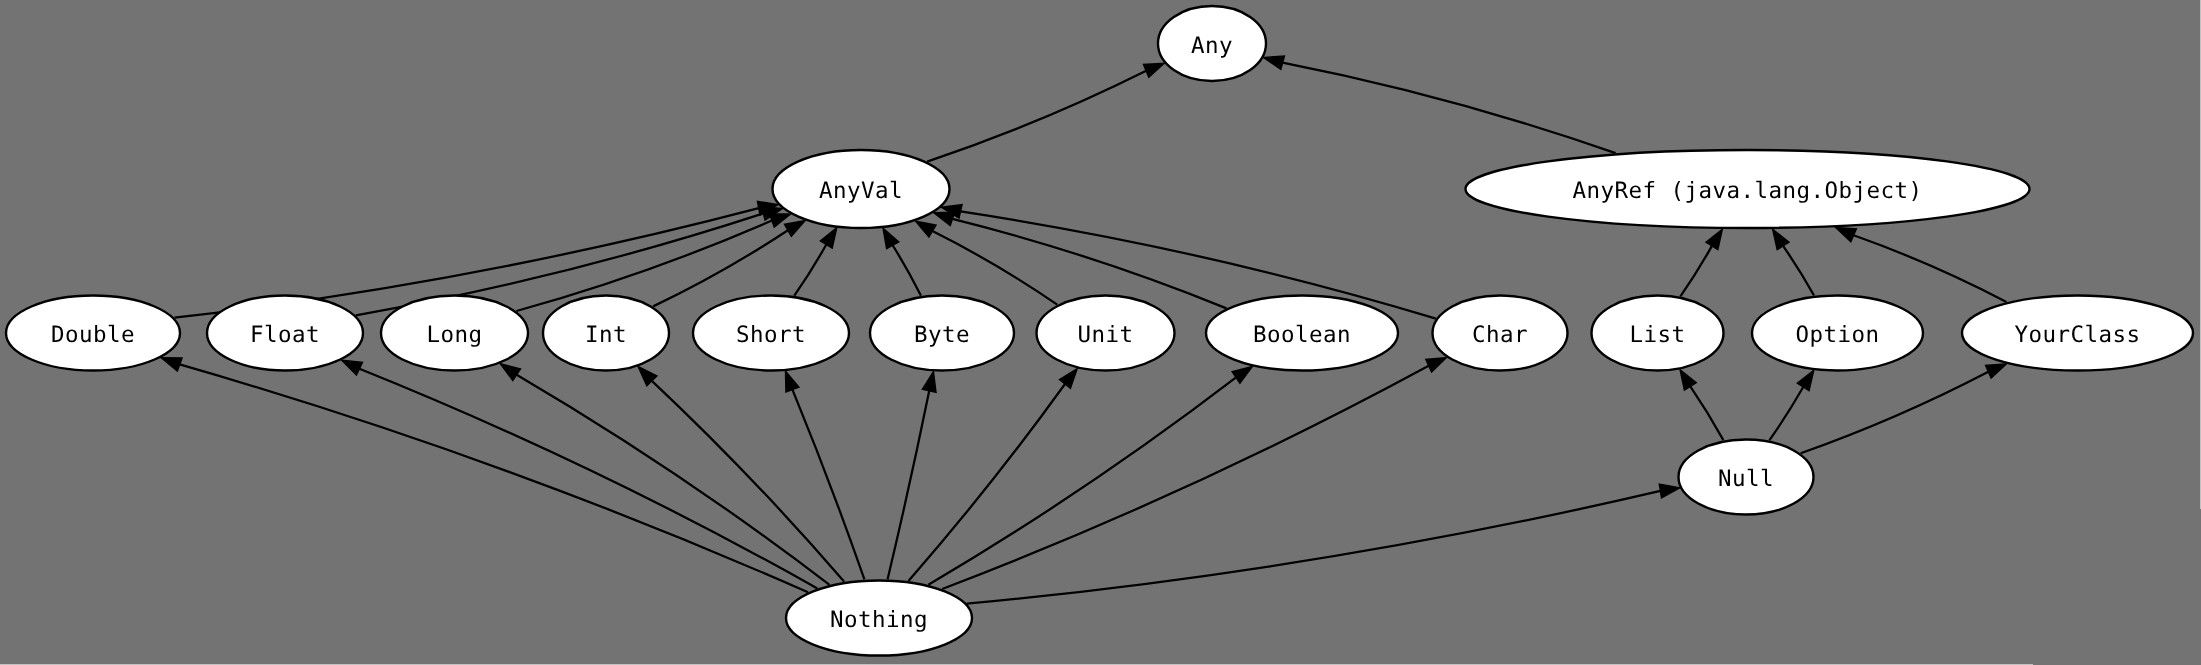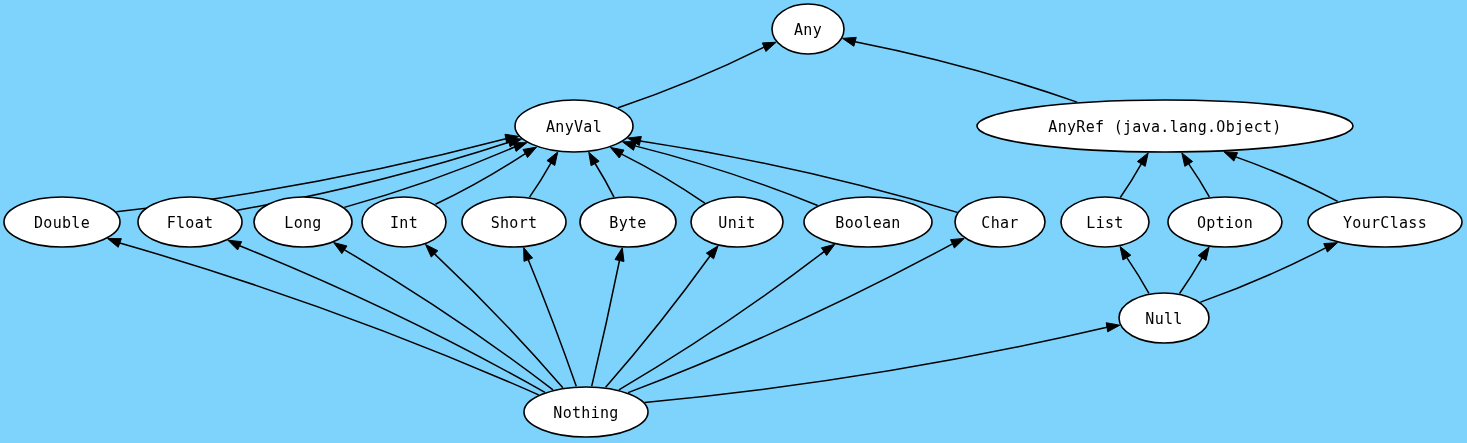--- a/index.html
+++ b/index.html
@@ -4,21 +4,21 @@
 <style>
   html, body {
     margin: 0;
     padding: 0;
     background: #ffffff;
   }
   #graph-root {
     position: relative;
     width: 1467px;
     height: 443px;
-    background: #7dd3fc;
+    background: #737373;
     font-family: "DejaVu Sans Mono", "Liberation Mono", monospace;
   }
   svg#graph-svg {
     display: block;
     width: 1467px;
     height: 443px;
   }
   .node-ellipse {
     fill: #ffffff;
     stroke: #000000;

